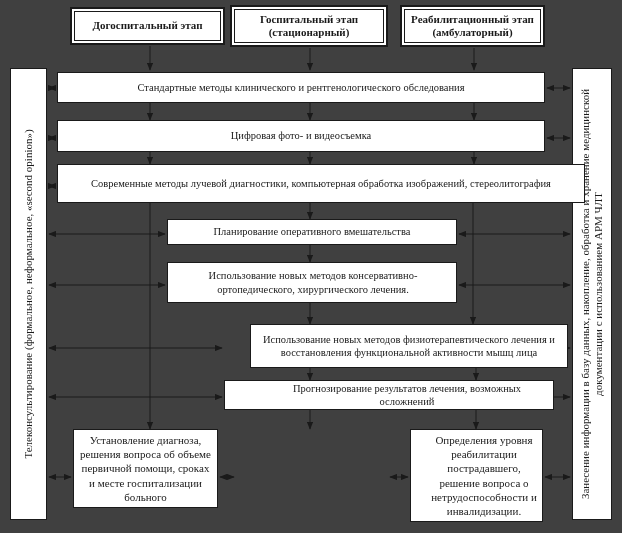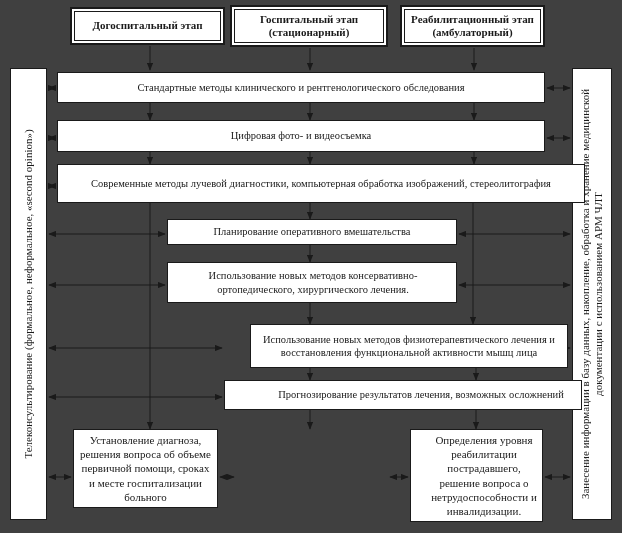--- a/index.html
+++ b/index.html
@@ -142,18 +142,18 @@
   <div class="side-panel" style="left:572px;top:68px;width:40px;height:452px;">
     <div class="vtext">Занесение информации в базу данных, накопление, обработка и хранение медицинской документации с использованием АРМ ЧЛТ</div>
   </div>
 
   <div class="box" style="left:57px;top:120px;width:488px;height:32px;">Цифровая фото- и видеосъемка</div>
   <div class="box" style="left:57px;top:72px;width:488px;height:31px;">Стандартные методы клинического и рентгенологического обследования</div>
   <div class="box" style="left:57px;top:164px;width:528px;height:39px;">Современные методы лучевой диагностики, компьютерная обработка изображений, стереолитография</div>
   <div class="box" style="left:167px;top:219px;width:290px;height:26px;text-align:right;">Планирование оперативного вмешательства</div>
   <div class="box" style="left:167px;top:262px;width:290px;height:41px;padding-left:8px;">Использование новых методов консервативно-ортопедического, хирургического лечения.</div>
   <div class="box" style="left:224px;top:324px;width:318px;height:44px;margin-left:26px;">Использование новых методов физиотерапевтического лечения и восстановления функциональной активности мышц лица</div>
-  <div class="box" style="left:224px;top:380px;width:358px;height:30px;padding-left:42px;">Прогнозирование результатов лечения, возможных осложнений</div>
+  <div class="box" style="left:224px;top:380px;width:330px;height:30px;padding-left:42px;">Прогнозирование результатов лечения, возможных осложнений</div>
 
   <div class="box outcome" style="left:73px;top:429px;width:145px;height:79px;">Установление диагноза, решения вопроса об объеме первичной помощи, сроках и месте госпитализации больного</div>
   <div class="box outcome" style="left:410px;top:429px;width:133px;height:93px;padding-left:20px;">Определения уровня реабилитации пострадавшего, решение вопроса о нетрудоспособности и инвалидизации.</div>
 
 </div>
 
 </body></html>

